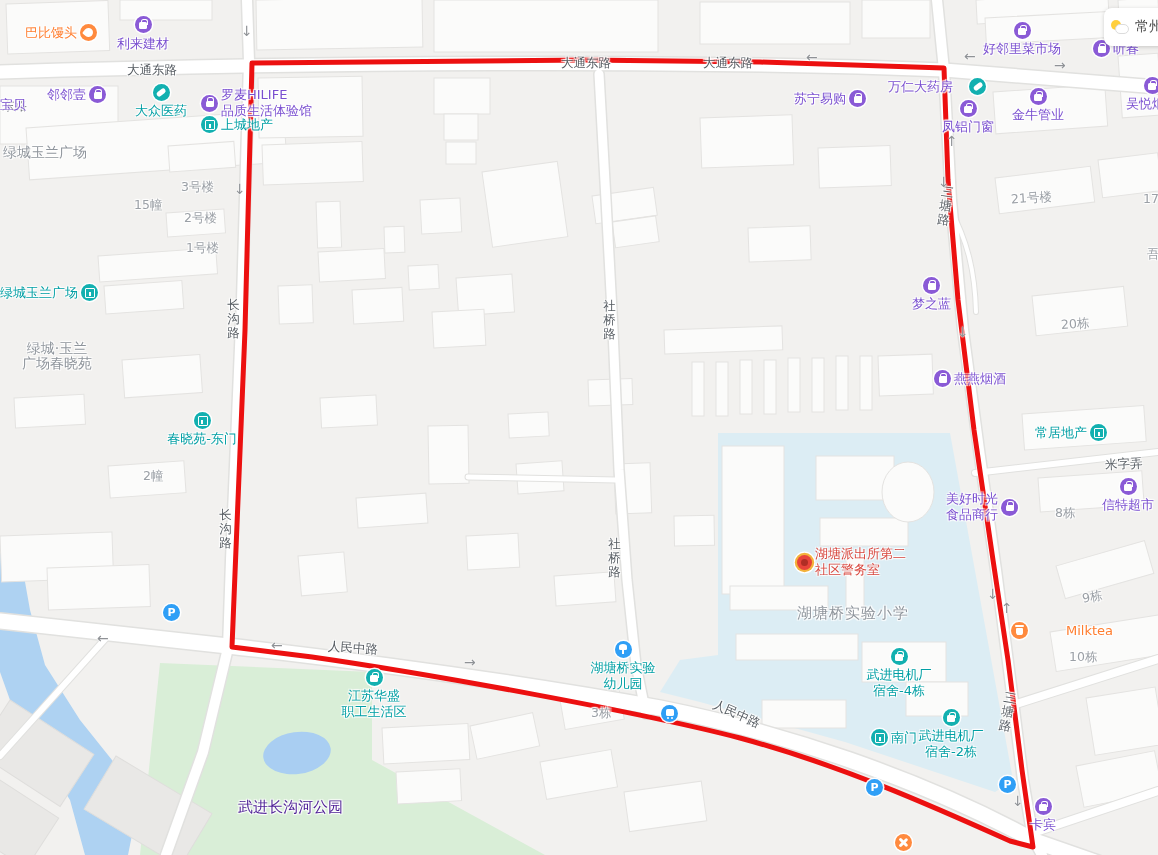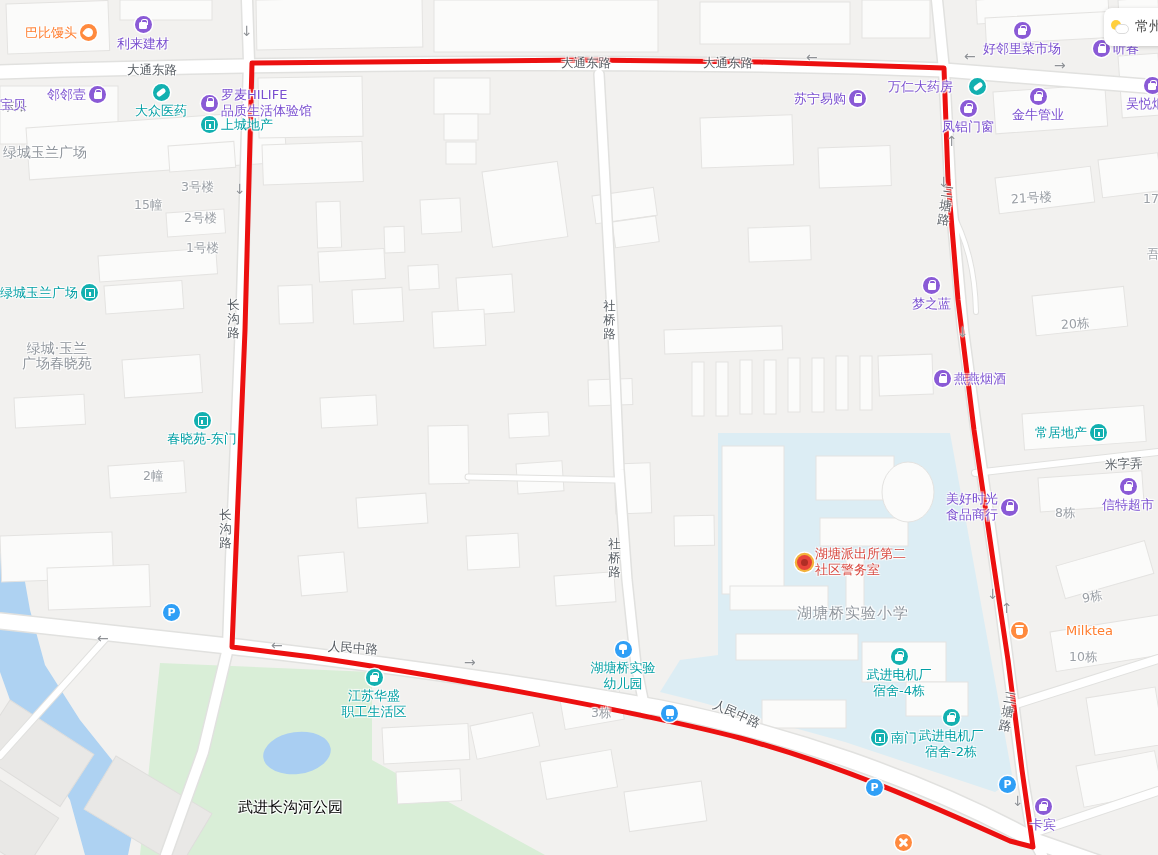--- a/index.html
+++ b/index.html
@@ -5,21 +5,21 @@
   html,body{margin:0;padding:0;background:#ddd;}
   .map{position:relative;width:1158px;height:855px;background:#f2f1ef;overflow:hidden;
        font-family:"DejaVu Sans","Liberation Sans",sans-serif;}
   .map svg{position:absolute;left:0;top:0;}
   
   .lbl{position:absolute;white-space:nowrap;font-size:12.5px;line-height:15px;
        text-shadow:-1px -1px 1px #fff,1px -1px 1px #fff,-1px 1px 1px #fff,1px 1px 1px #fff,0 0 2px #fff;}
   .cls-road{color:#555b61;}
   .cls-bldg{color:#9ba0a6;}
   .cls-area{color:#8f959c;font-size:14px;}
-  .cls-green{color:#000000;font-size:15px;}
+  .cls-green{color:#4c1d95;font-size:15px;}
   .sz15{font-size:15px;letter-spacing:1px;}
   .vert{white-space:normal;width:15px;line-height:14px;text-align:center;word-break:break-all;}
   .lines-c{text-align:center;}
   .lbl .ln{display:block;}
   
   .poi{position:absolute;display:flex;align-items:center;gap:3px;font-size:13px;line-height:16px;
        text-shadow:-1px -1px 1px #fff,1px -1px 1px #fff,-1px 1px 1px #fff,1px 1px 1px #fff,0 0 2px #fff;}
   .poi.it{flex-direction:column;gap:2px;}
   .poi.ir .icn{order:2;}
   .poi .lines{display:flex;flex-direction:column;align-items:flex-start;font-weight:500;}

